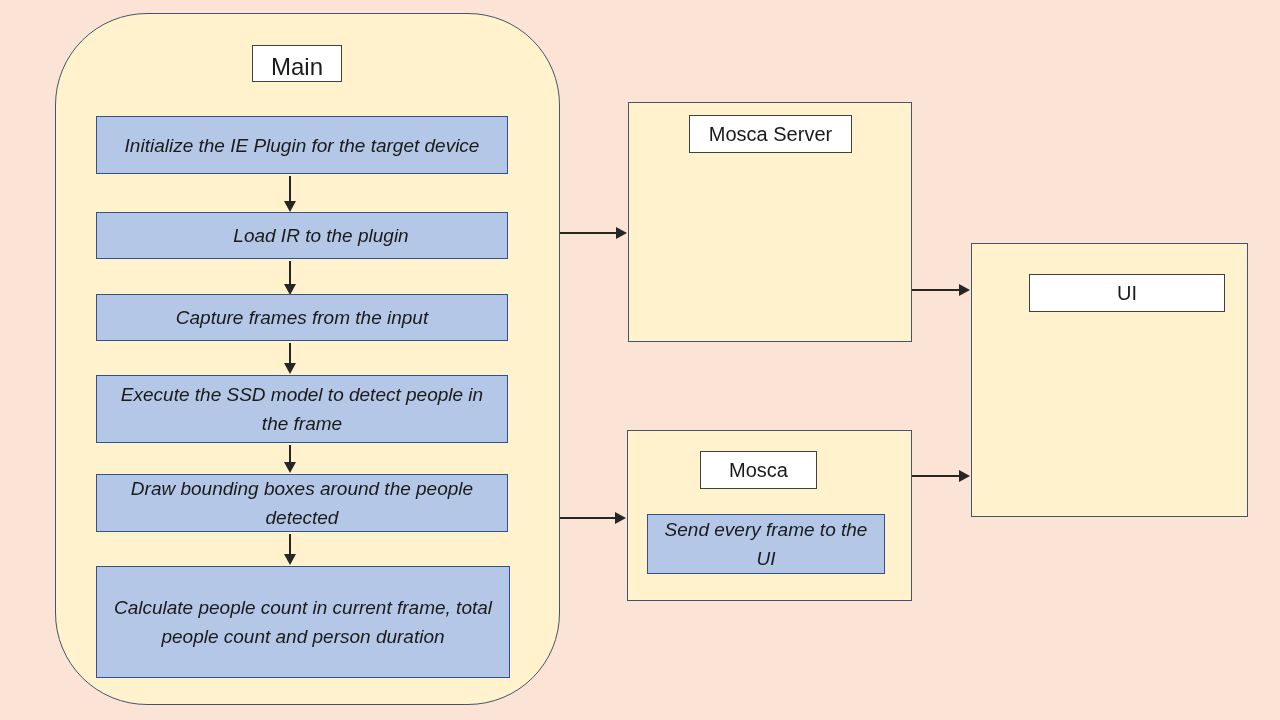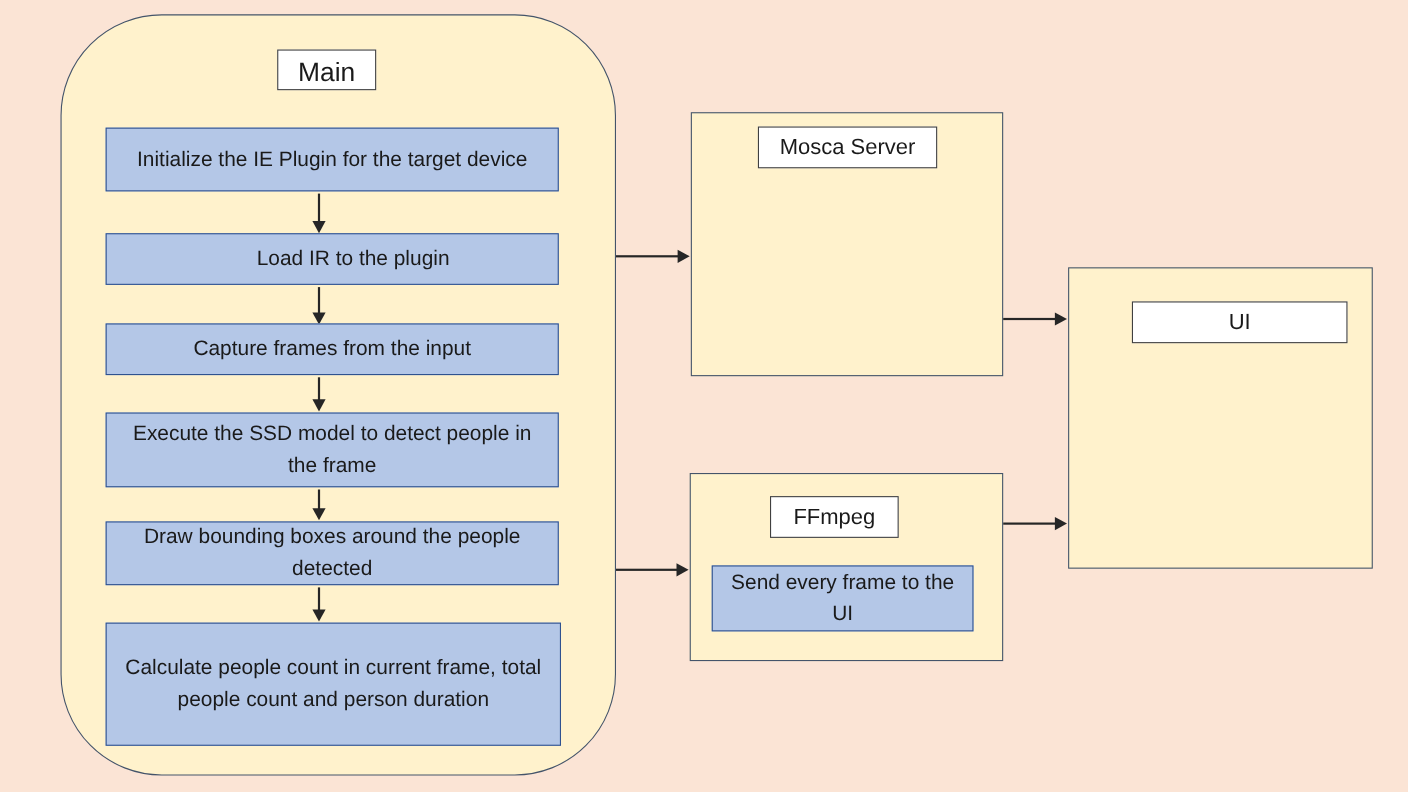--- a/index.html
+++ b/index.html
@@ -34,21 +34,21 @@
     font-size:20px;
   }
   .main-title{left:196px;top:31px;width:90px;height:37px;font-size:24px;align-items:flex-end;}
   .mosca-title{left:60px;top:12px;width:163px;height:38px;}
   .ffmpeg-title{left:72px;top:20px;width:117px;height:38px;}
   .ui-title{left:57px;top:30px;width:196px;height:38px;}
   .node{
     position:absolute;background:var(--node-fill);
     border:1.5px solid var(--node-border);box-sizing:border-box;
     display:flex;align-items:center;justify-content:center;
-    text-align:center;font-size:19px;line-height:29px;padding:2px 10px;
+    text-align:center;font-size:19px;line-height:29px;padding:2px 10px;font-style:italic;
   }
   .step-1{left:40px;top:102px;width:412px;height:58px;}
   .step-2{left:40px;top:198px;width:412px;height:47px;padding-left:48px;}
   .step-3{left:40px;top:280px;width:412px;height:47px;}
   .step-4{left:40px;top:361px;width:412px;height:68px;}
   .step-5{left:40px;top:460px;width:412px;height:58px;}
   .step-6{left:40px;top:552px;width:414px;height:112px;}
   .mosca-node{left:23px;top:74px;width:236px;height:146px;}
   .ffmpeg-node{left:19px;top:83px;width:238px;height:60px;}
   .ui-node{left:21px;top:99px;width:233px;height:142px;}
@@ -115,21 +115,21 @@
   </div>
 
   <div class="group mosca-group">
     <div class="title-box mosca-title">
       <span>Mosca Server</span>
     </div>
   </div>
 
   <div class="group ffmpeg-group">
     <div class="title-box ffmpeg-title">
-      <span>FFmpeg</span>
+      <span>Mosca</span>
     </div>
     <div class="node ffmpeg-node">
       <span>Send every frame to the UI</span>
     </div>
   </div>
 
   <div class="group ui-group">
     <div class="title-box ui-title">
       <span>UI</span>
     </div>

